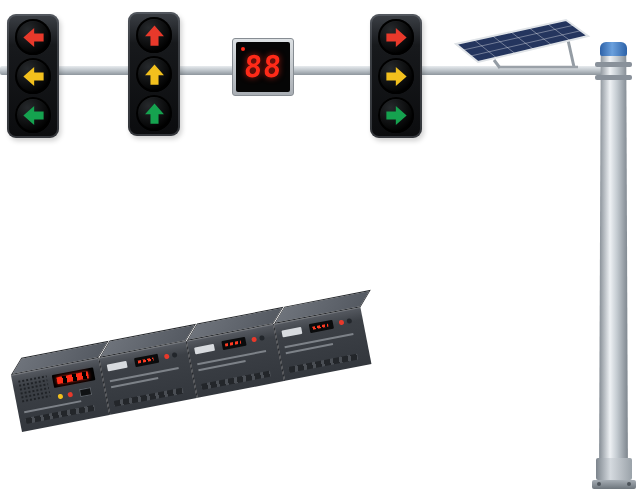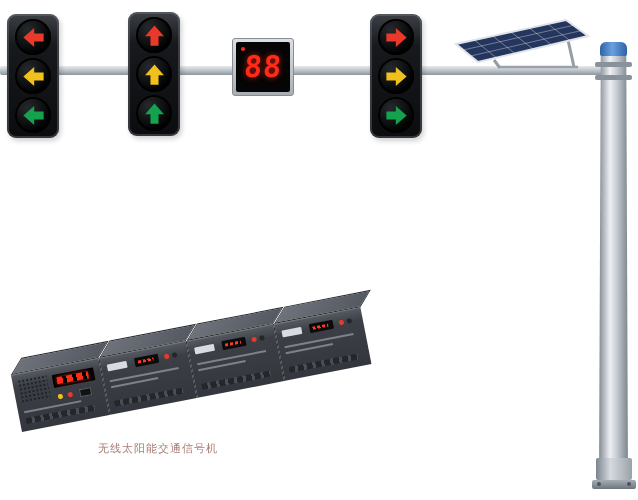--- a/index.html
+++ b/index.html
@@ -210,15 +210,14 @@
       <div class="mini-screen"></div>
       <div class="btn-dot" style="left:64px; top:9px; background:#e8392b;"></div>
       <div class="btn-dot" style="left:72px; top:9px; background:#22262b;"></div>
       <div class="micro" style="left:6px; top:24px; width:70px;"></div>
       <div class="micro" style="left:6px; top:30px; width:48px;"></div>
       <div class="ports"></div>
     </div>
 
   </div>
 
-  <div class="caption">无线太阳能交通信号机</div>
 
 </div>
 
 </body></html>

